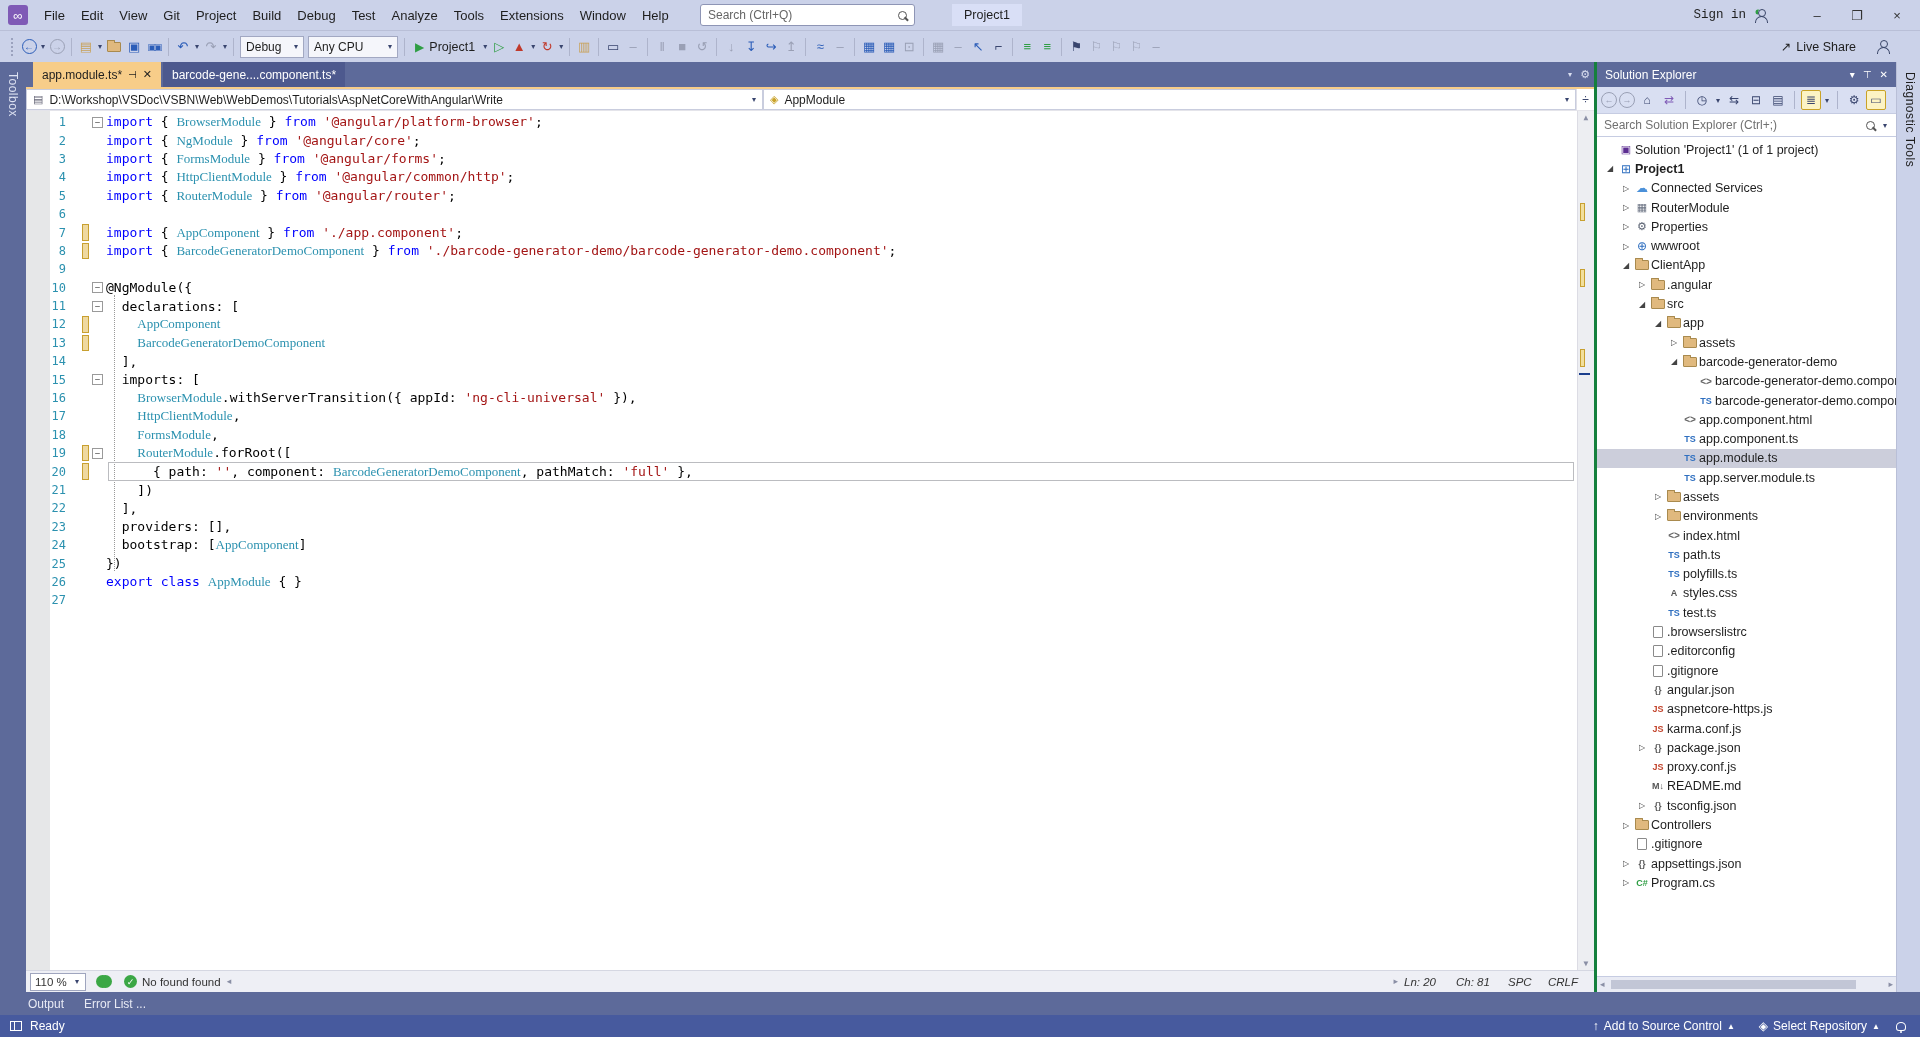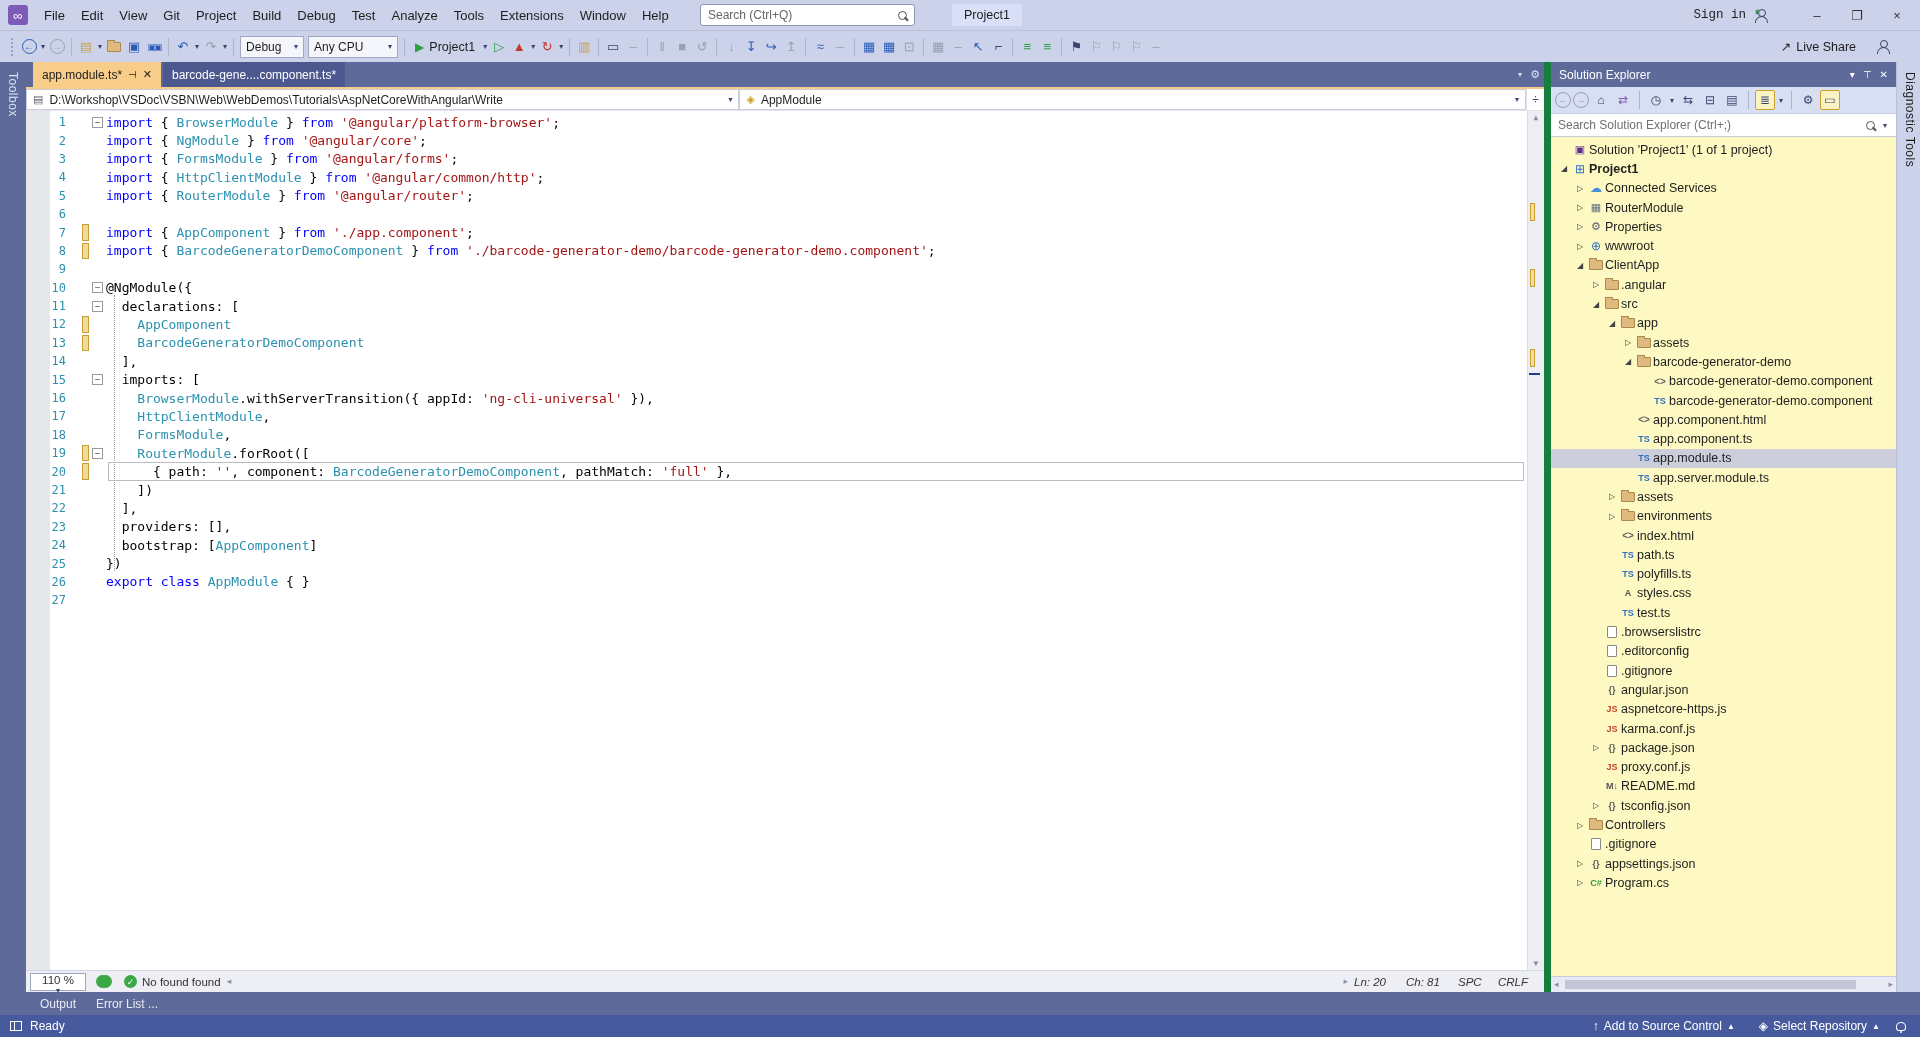--- a/index.html
+++ b/index.html
@@ -100,46 +100,46 @@
   .rows { position:absolute; left:0; right:17px; top:2px; }
   .crow { height:18.4px; display:flex; align-items:center; position:relative; white-space:pre; }
   .ln { width:56px; padding-right:16px; text-align:right; color:#2B91AF; font-size:12px;
     font-family:"DejaVu Sans Mono", monospace; }
   .chgslot { width:7px; align-self:stretch; margin:1px 0; }
   .chgslot.on { background:#EFD9A0; border:1px solid #C8A030; }
   .foldslot { width:17px; display:flex; justify-content:center; }
   .foldbox { width:11px; height:11px; border:1px solid #9A9A9A; background:#fff; font-size:9px;
     line-height:9px; text-align:center; color:#555; }
   .ctext { white-space:pre; }
-  .sg-kw { color:#0000FF; } .sg-ty { color:#2B91AF; } .sg-st { color:#A31515; } .sg-pl { color:#000; }
+  .sg-kw { color:#0000FF; } .sg-ty { color:#2B91AF;font-family:Liberation Serif, serif; } .sg-st { color:#A31515; } .sg-pl { color:#000; }
   .curline { position:absolute; left:82px; right:3px; top:0; bottom:0; border:1px solid #BBBCC0; }
   .fold-guide { position:absolute; left:88px; width:1px; border-left:1px dotted #999; }
 
   .vscroll { position:absolute; right:0; top:0; bottom:0; width:17px; background:#EDEEF2;
     border-left:1px solid #DCDCE4; }
   .vscroll .arr { position:absolute; left:0; right:0; text-align:center; font-size:8px; color:#8A8FA5; }
   .vs-mark { position:absolute; left:2px; width:5px; height:18px; background:#F2DF9C; border:1px solid #C8A030; }
   .vs-caret { position:absolute; left:1px; width:11px; height:2px; background:#1B3E8C; }
 
   
   .edstatus { height:22px; background:#EEEFF5; border-top:1px solid #D5D7E2; display:flex;
     align-items:center; font-size:11.5px; color:#333; padding:0 2px; }
   .zoombox { width:56px; height:18px; background:#fff; border:1px solid #9FA5BE; margin-left:2px;
-    display:flex; align-items:center; padding:0 4px;flex-direction:column; }
+    display:flex; align-items:center; padding:0 4px; }
   .zoombox .sp { flex:1; }
   .okcircle { width:13px; height:13px; border-radius:50%; background:#3BA745; color:#fff; font-size:9px;
     display:flex; align-items:center; justify-content:center; margin:0 5px 0 10px; }
   .hscroll { flex:1; height:14px; margin:0 6px; position:relative; color:#8A8FA5; }
   .hscroll .la,.hscroll .ra { position:absolute; top:1px; font-size:9px; }
   .hscroll .la { left:0; } .hscroll .ra { right:0; }
   .stat { width:52px; text-align:left;font-style:italic; }
 
   
-  .sepanel { width:352px; border-left:7px solid #15803d; display:flex; flex-direction:column;
-    background:#fef9c3; }
+  .sepanel { width:302px; border-left:3px solid #15803d; display:flex; flex-direction:column;
+    background:#ffffff; }
   .se-header { height:25px; background:#5D6A9A; color:#fff; font-size:12px; display:flex;
     align-items:center; padding:0 8px; gap:8px; }
   .se-header .sp { flex:1; }
   .se-header .hic { font-size:10px; }
   .pinrot { display:inline-block; font-size:11px; }
   .se-toolbar { height:27px; display:flex; align-items:center; gap:2px; padding:0 4px;
     background:#D9DFF2; border-bottom:1px solid #C6CCE2; }
   .sebtn { min-width:20px; height:20px; display:flex; align-items:center; justify-content:center;
     font-size:12px; border-radius:2px; }
   .sebtn.circle { border:1.2px solid #9AA0B5; border-radius:50%; width:16px; height:16px; font-size:9px; min-width:16px; }
@@ -163,21 +163,21 @@
   .se-hscroll { height:16px; background:#E9EBF4; border-top:1px solid #C6CCE2; position:relative;
     color:#8A8FA5; }
   .se-hscroll .thumb { position:absolute; left:14px; right:40px; top:3px; bottom:3px; background:#C2C6D6; }
   .se-hscroll .la,.se-hscroll .ra { position:absolute; top:2px; font-size:9px; }
   .se-hscroll .la { left:3px; } .se-hscroll .ra { right:3px; }
 
   .diag-strip { width:24px; background:#CBD2E9; border-left:1px solid #B9BFD7; font-size:12px; color:#1E1E1E; }
 
   
   .output-band { height:23px; background:#5D6A9A; color:#E8EAF5; display:flex; align-items:center;
-    gap:20px; padding:0 40px; font-size:12px; }
+    gap:20px; padding:0 28px; font-size:12px; }
   .statusbar { height:22px; background:#475A9E; color:#fff; display:flex; align-items:center;
     font-size:12px; padding:0 10px; gap:8px; }
   .statusbar .sp { flex:1; }
   .panes { width:12px; height:10px; border:1px solid #fff; position:relative; }
   .panes::after { content:''; position:absolute; left:3px; top:0; bottom:0; width:1px; background:#fff; }
   .sb-item { display:flex; align-items:center; gap:5px; padding:0 8px; height:22px; }
   .sb-caret { font-size:8px; }
   .bell { width:10px; height:9px; border:1.3px solid #fff; border-radius:50% 50% 3px 3px; position:relative; margin-right:4px; }
   .bell::after { content:''; position:absolute; left:3px; bottom:-3px; width:2px; height:2px;
     border-radius:50%; background:#fff; }

